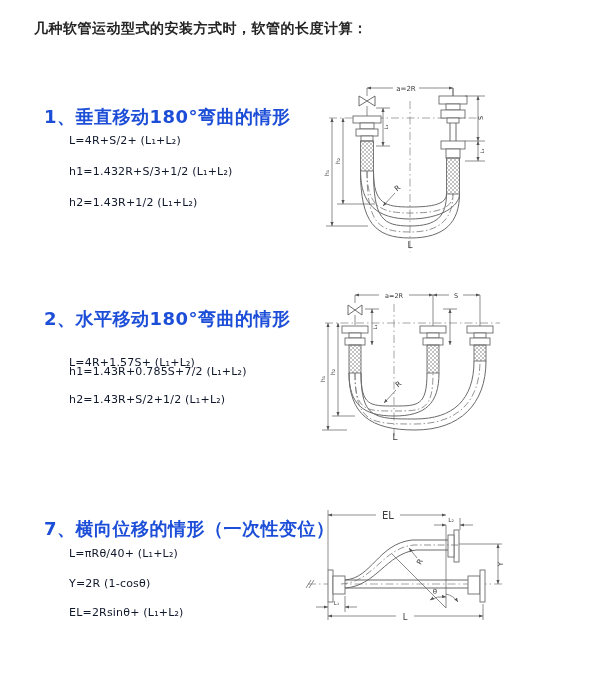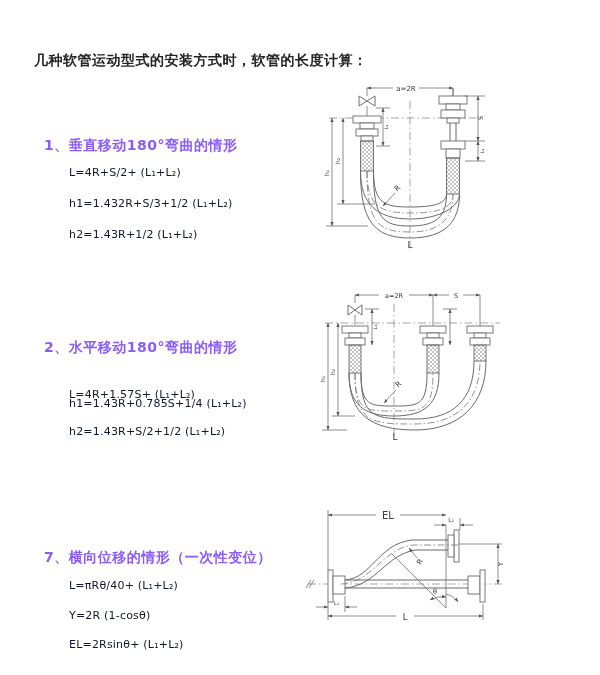--- a/index.html
+++ b/index.html
@@ -1,27 +1,27 @@
 <!DOCTYPE html>
 <html><head>
 <meta charset="utf-8">
 <style>
   html,body{margin:0;padding:0;}
   body{
     width:600px;height:675px;position:relative;background:#ffffff;
     font-family:"DejaVu Sans","Liberation Sans",sans-serif;
     color:#222;overflow:hidden;
   }
-  .abs{position:absolute;white-space:nowrap;margin-top:32px;}
+  .abs{position:absolute;white-space:nowrap;}
   .doc-title{
     left:34px;top:20px;font-size:14px;font-weight:bold;color:#252525;
     letter-spacing:0.5px;
   }
   .sec-heading{
-    font-size:14px;font-weight:bold;color:#8b5cf6;letter-spacing:0.5px;
+    font-size:18px;font-weight:bold;color:#1d4ed8;letter-spacing:0.5px;
   }
   .formula{
     font-size:11px;color:#0f172a;letter-spacing:0.2px;
   }
   svg{position:absolute;overflow:visible;}
   svg text{
     font-family:"DejaVu Sans","Liberation Sans",sans-serif;
     fill:#3c3c3c;
   }
   .hose{stroke:#6b6b6b;stroke-width:1;fill:none;}
@@ -36,21 +36,21 @@
 
 <div class="abs doc-title">几种软管运动型式的安装方式时，软管的长度计算：</div>
 
 <div class="abs sec-heading" style="left:44px;top:105px">1、垂直移动180°弯曲的情形</div>
 <div class="abs formula" style="left:69px;top:134px">L=4R+S/2+ (L₁+L₂)</div>
 <div class="abs formula" style="left:69px;top:165px">h1=1.432R+S/3+1/2 (L₁+L₂)</div>
 <div class="abs formula" style="left:69px;top:196px">h2=1.43R+1/2 (L₁+L₂)</div>
 
 <div class="abs sec-heading" style="left:44px;top:307px">2、水平移动180°弯曲的情形</div>
 <div class="abs formula" style="left:69px;top:356px">L=4R+1.57S+ (L₁+L₂)</div>
-<div class="abs formula" style="left:69px;top:365px">h1=1.43R+0.785S+1/4 (L₁+L₂)</div>
+<div class="abs formula" style="left:69px;top:365px">h1=1.43R+0.785S+7/2 (L₁+L₂)</div>
 <div class="abs formula" style="left:69px;top:393px">h2=1.43R+S/2+1/2 (L₁+L₂)</div>
 
 <div class="abs sec-heading" style="left:44px;top:517px">7、横向位移的情形（一次性变位）</div>
 <div class="abs formula" style="left:69px;top:547px">L=πRθ/40+ (L₁+L₂)</div>
 <div class="abs formula" style="left:69px;top:577px">Y=2R (1-cosθ)</div>
 <div class="abs formula" style="left:69px;top:606px">EL=2Rsinθ+ (L₁+L₂)</div>
 
 <svg style="left:315px;top:76px" width="180" height="186" viewBox="0 0 180 186">
   <defs>
     <pattern id="hx1" width="4" height="4" patternUnits="userSpaceOnUse">

